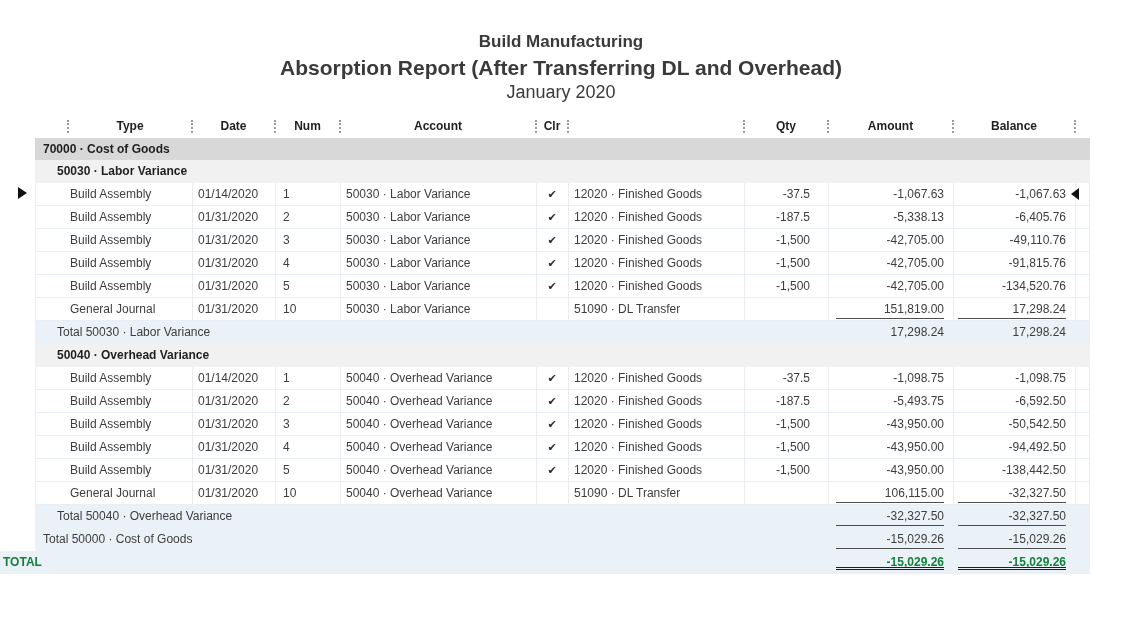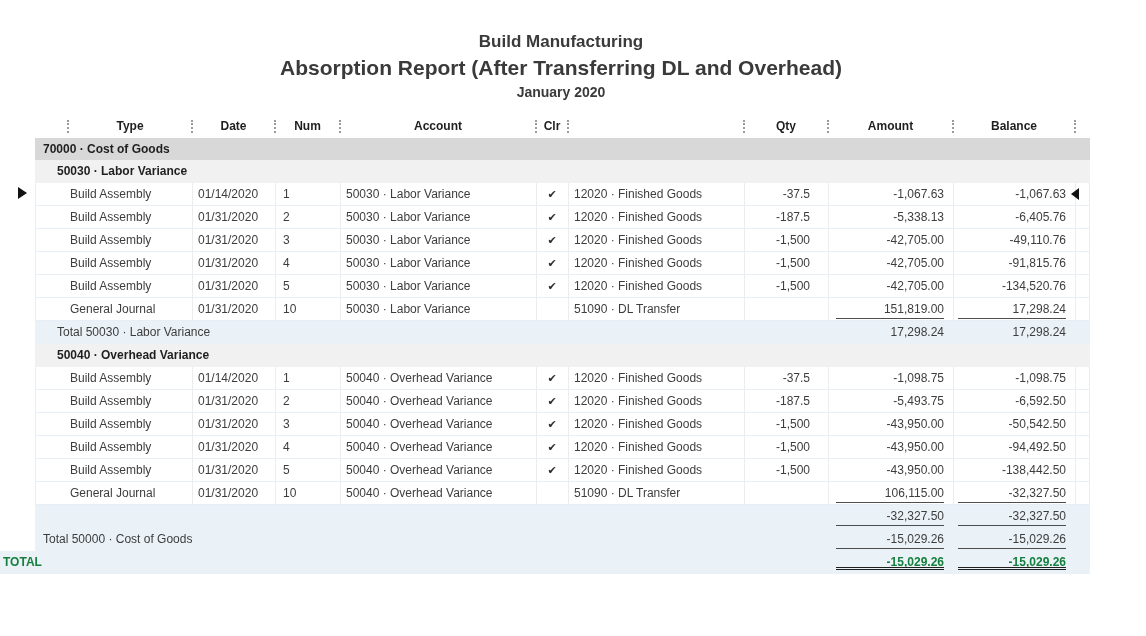--- a/index.html
+++ b/index.html
@@ -5,21 +5,21 @@
   * { margin:0; padding:0; box-sizing:border-box; }
   html,body { background:#fff; }
   #report {
     position:relative; width:1146px; height:636px; background:#fff;
     font-family:"Liberation Sans","DejaVu Sans",sans-serif; overflow:hidden;
   }
   
   .title-area { position:absolute; top:31px; left:0; width:1122px; text-align:center; color:#3a3a3a; }
   .company   { font-size:17px; font-weight:bold; line-height:22px; }
   .rpt-title { font-size:21px; font-weight:bold; line-height:29px; }
-  .period    { font-size:14px; font-weight:bold; line-height:20px; }
+  .period    { font-size:18px; font-weight:normal; line-height:20px; }
   
   .header-row { position:absolute; top:115px; left:35px; width:1055px; height:22px; }
   .h-cell { position:absolute; top:0; height:22px; line-height:22px; font-size:12px;
             font-weight:bold; color:#1f1f1f; text-align:center; white-space:nowrap; }
   .h-type  { left:33px;  width:124px; }
   .h-date  { left:157px; width:83px; }
   .h-num   { left:240px; width:65px; }
   .h-acct  { left:305px; width:196px; }
   .h-clr   { left:501px; width:32px;text-align:center; }
   .h-split { left:533px; width:176px; }
@@ -247,20 +247,21 @@
     <div class="cell col-num">10</div>
     <div class="cell col-acct">50040 · Overhead Variance</div>
     <div class="cell col-clr"></div>
     <div class="cell col-split">51090 · DL Transfer</div>
     <div class="cell col-qty"></div>
     <div class="cell col-amt u1">106,115.00</div>
     <div class="cell col-bal u1">-32,327.50</div>
   </div>
 
   <div class="row row--total" style="top:505px">
+    <div class="band-label ind2">Total 50040 · Overhead Variance</div>
     <div class="cell col-amt u1">-32,327.50</div>
     <div class="cell col-bal u1">-32,327.50</div>
   </div>
   <div class="row row--total" style="top:528px">
     <div class="band-label ind1">Total 50000 · Cost of Goods</div>
     <div class="cell col-amt u1">-15,029.26</div>
     <div class="cell col-bal u1">-15,029.26</div>
   </div>
   <div class="row row--grand" style="top:551px">
     <div class="band-label ind0">TOTAL</div>

